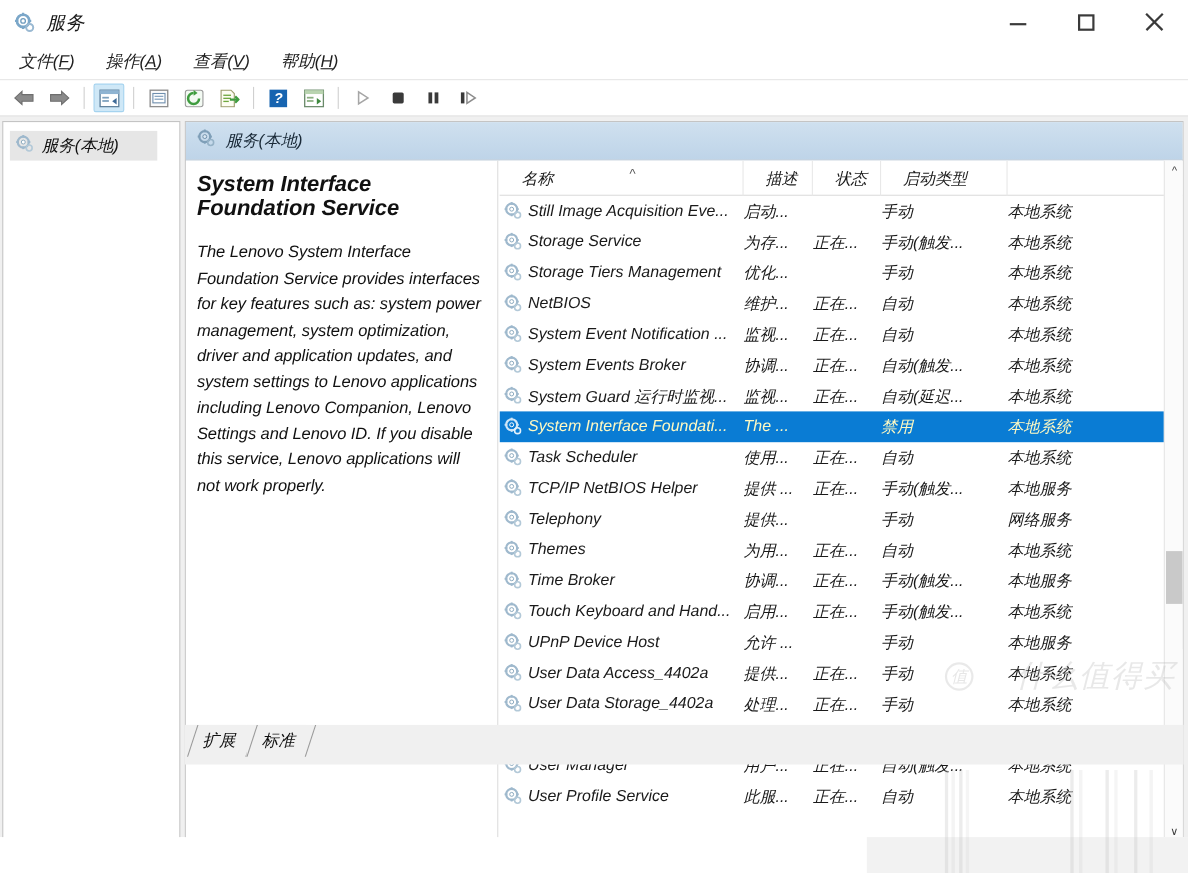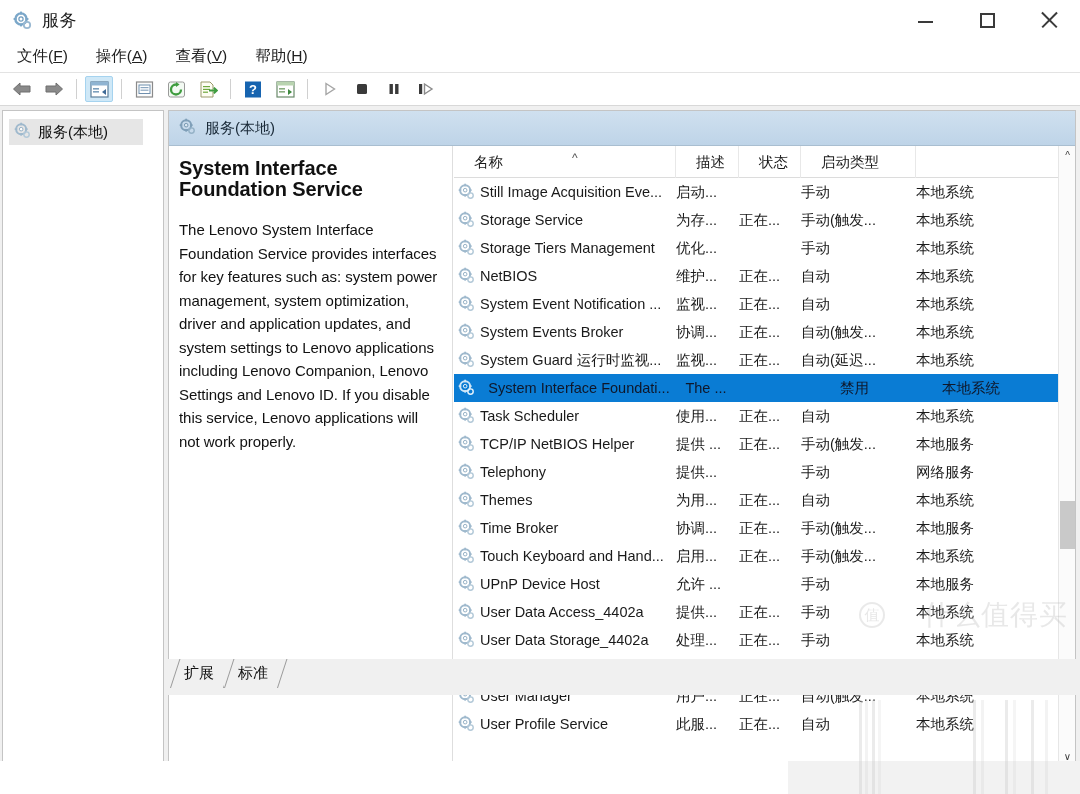--- a/index.html
+++ b/index.html
@@ -7,20 +7,21 @@
     width: 1080px; height: 794px;
     font-family: "Liberation Sans", "DejaVu Sans", sans-serif;
     background: #ffffff;
     overflow: hidden;
   }
 
   #app {
     position: relative;
     width: 1080px; height: 646px;
     background: #f0f0f0;
+    font-style: italic;
   }
 
   
   .titlebar {
     position: absolute; left: 0; top: 0; width: 1080px; height: 40px;
     background: #ffffff;
     display: flex; align-items: center;
   }
   .titlebar .tb-icon {
     margin-left: 12px; width: 20px; height: 20px;
@@ -150,21 +151,21 @@
 
   .lv-rows {
     position: absolute; left: 0; top: 32px; width: 605px; height: 587px;
     overflow: hidden;
   }
   .lv-row {
     position: relative; height: 28px; width: 605px;
     display: flex; align-items: center;
   }
   .lv-row.selected { background: #0a7cd4; }
-  .lv-row.selected .cell { color: #0f172a; text-align: center; }
+  .lv-row.selected .cell { color: #fef9c3; }
   .cell {
     position: absolute; font-size: 14.5px; color: #1a1a1a;
     white-space: nowrap; overflow: hidden;
   }
   .c-name   { left: 26px;  width: 198px; }
   .c-desc   { left: 222px; width: 60px; }
   .c-state  { left: 285px; width: 58px; }
   .c-start  { left: 347px; width: 107px; }
   .c-logon  { left: 462px; width: 110px; }
 

